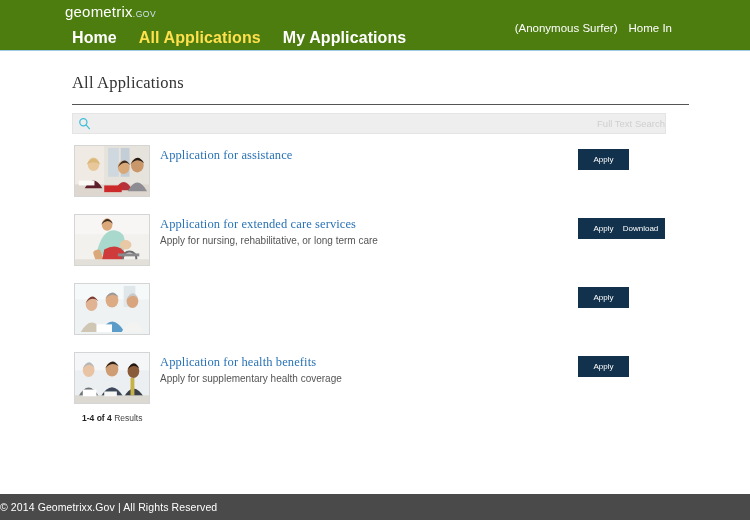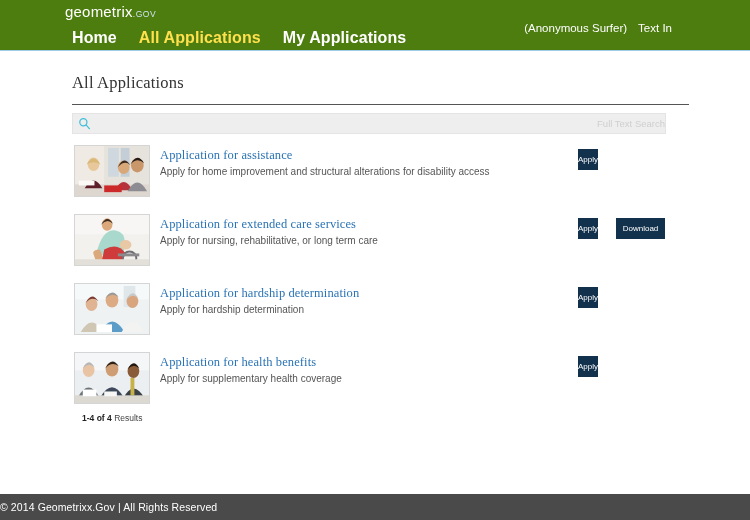--- a/index.html
+++ b/index.html
@@ -80,21 +80,21 @@
   }
   .app-desc {
     font-size:10px; color:#555555; margin-top:3px; white-space:nowrap;
   }
   .btn {
     position:absolute; background:#12314c; color:#ffffff;
     font-size:8px; border:none; cursor:pointer; text-align:center;
     font-family:"Liberation Sans", sans-serif;
     display:flex; align-items:center; justify-content:center;
   }
-  .btn-apply { width:20px; height:21px; left:578px; }
+  .btn-apply { width:51px; height:21px; left:578px; }
   .btn-download { width:49px; height:21px; left:616px; }
 
   .results {
     position:absolute; left:82px;
     font-size:8.5px; color:#444444;
   }
   .results b { font-weight:700; color:#222222; }
 
   
   .footer {
@@ -115,21 +115,21 @@
       </div>
 
       <div class="mainnav">
         <a href="#">Home</a>
         <a href="#" class="active">All Applications</a>
         <a href="#">My Applications</a>
       </div>
 
       <div class="usernav">
         <span class="anon">(Anonymous Surfer)</span>
-        <a href="#">Text In</a>
+        <a href="#">Home In</a>
       </div>
     </div>
     <div class="header-underline"></div>
   </div>
 
   <div class="content">
 
     <h1 class="page-title">All Applications</h1>
     <div class="title-rule"></div>
 
@@ -161,21 +161,20 @@
             <path d="M44 22 q6 -13 13 -2 q-6 -6 -13 2z" fill="#3a2a22"></path>
             <ellipse cx="64" cy="20" rx="6.5" ry="7.5" fill="#c9976a"></ellipse>
             <path d="M54 47 q10 -18 20 0 z" fill="#8c8c92"></path>
             <path d="M57 19 q7 -13 14 -1 q-7 -7 -14 1z" fill="#241b16"></path>
             <rect x="30" y="41" width="18" height="7" fill="#cc2a2a"></rect>
             <rect x="4" y="36" width="16" height="5" fill="#fbfaf7"></rect>
           </svg>
         </div>
         <div class="app-text" style="top:7px;">
           <a href="#" class="app-title">Application for assistance</a>
-          <div class="app-desc">Apply for home improvement and structural alterations for disability access</div>
         </div>
         <button class="btn btn-apply" style="top:8px;">Apply</button>
       </div>
 
       <div class="app-row" style="height:69px;">
         <div class="thumb" style="top:4px;">
           <svg viewBox="0 0 76 52" preserveAspectRatio="none">
             <rect width="76" height="52" fill="#f2f1ee"></rect>
             <rect x="0" y="0" width="76" height="20" fill="#f7f6f4"></rect>
             <ellipse cx="33" cy="10" rx="5.5" ry="6.5" fill="#dba87c"></ellipse>
@@ -207,24 +206,20 @@
             <path d="M11 20 q6 -13 13 -2 q-7 -6 -13 2z" fill="#7a3b33"></path>
             <path d="M6 50 q11 -20 23 0 z" fill="#cfc6b4"></path>
             <ellipse cx="38" cy="17" rx="6.5" ry="7.5" fill="#dcaa83"></ellipse>
             <path d="M31 15 q7 -12 14 -1 q-7 -6 -14 1z" fill="#9a9a9a"></path>
             <path d="M26 50 q12 -22 25 0 z" fill="#5b9cc9"></path>
             <ellipse cx="59" cy="18" rx="6" ry="7" fill="#d8a57e"></ellipse>
             <path d="M53 16 q6 -12 12 -1 q-6 -6 -12 1z" fill="#c9c9c9"></path>
             <path d="M48 50 q11 -21 23 0 z" fill="#f3f3f1"></path>
             <rect x="22" y="42" width="16" height="8" fill="#ffffff"></rect>
           </svg>
-        </div>
-        <div class="app-text" style="top:7px;">
-          <a href="#" class="app-title">Application for hardship determination</a>
-          <div class="app-desc">Apply for hardship determination</div>
         </div>
         <button class="btn btn-apply" style="top:8px;">Apply</button>
       </div>
 
       <div class="app-row" style="height:69px;">
         <div class="thumb" style="top:4px;">
           <svg viewBox="0 0 76 52" preserveAspectRatio="none">
             <rect width="76" height="52" fill="#eceff1"></rect>
             <rect x="0" y="0" width="76" height="18" fill="#f4f6f7"></rect>
             <ellipse cx="14" cy="18" rx="6" ry="7" fill="#e8c4a4"></ellipse>

